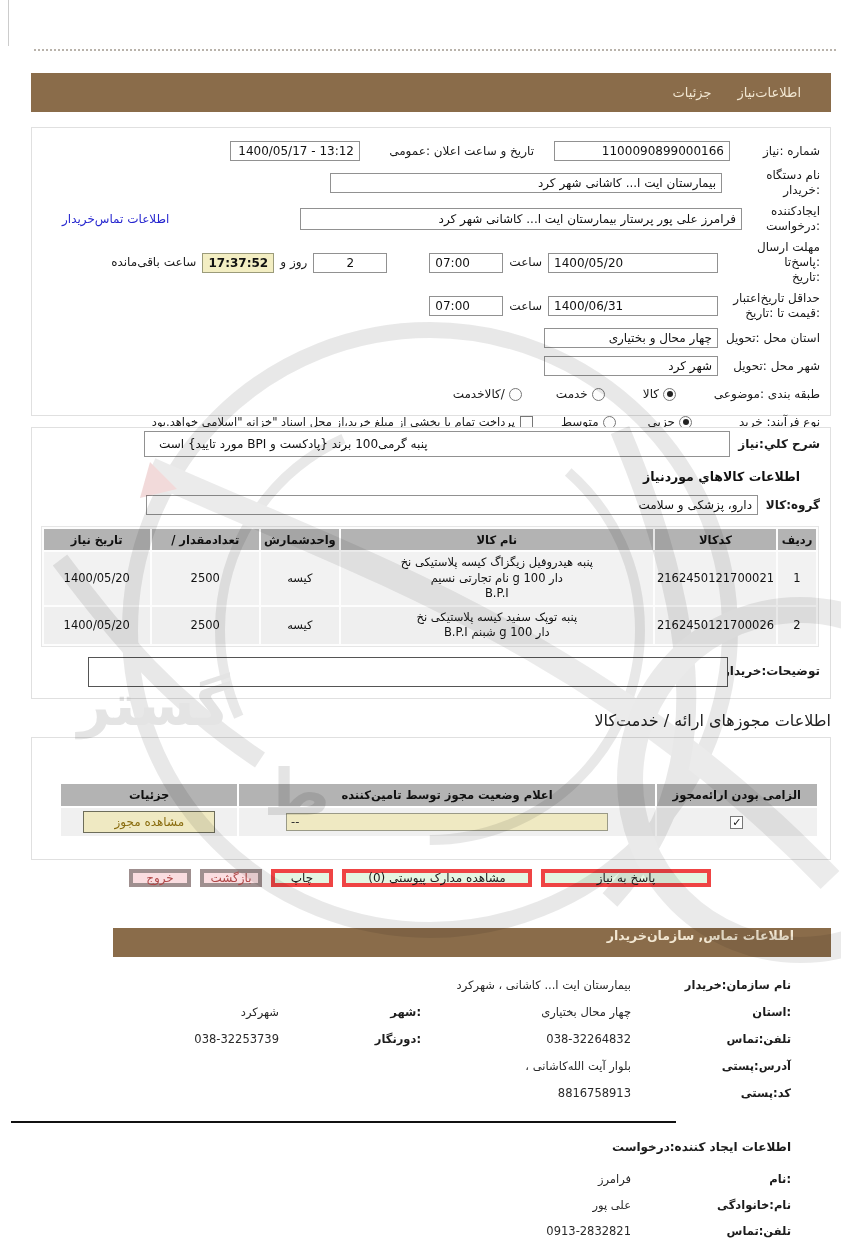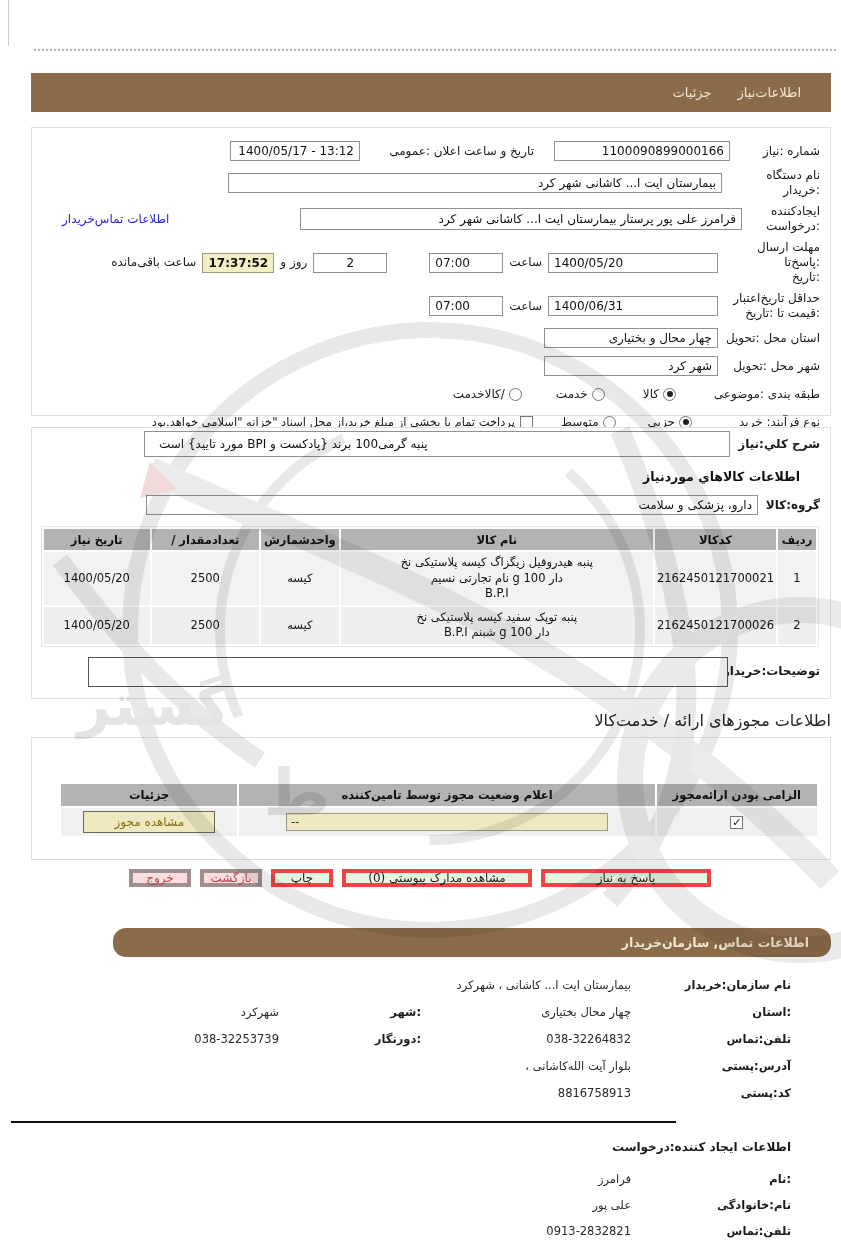--- a/index.html
+++ b/index.html
@@ -44,21 +44,21 @@
   table.permits { border-collapse: separate; border-spacing: 2px; width: 760px; margin: 0 1px; }
   table.permits th { background: #b3b3b3; color: #101010; font-size: 11.5px; font-weight: bold; height: 22px; padding: 1px 4px; }
   table.permits td { background: #f0f0f0; height: 28px; font-size: 11.5px; text-align: center; }
   .permit-input { background: #efe9c2; border: 1px solid #9a9a87; height: 18px; width: 322px; margin: 0 auto; font-size: 11.5px; color: #333; display: flex; align-items: center; padding: 0 4px; direction: ltr; }
   .permit-btn { background: #efe9c2; border: 1px solid #6d6d5a; height: 22px; width: 132px; margin: 0 auto; font-size: 12px; color: #8a6d10; display: flex; align-items: center; justify-content: center; cursor: pointer; }
 
   .actions { position: absolute; top: 869px; right: 96px; width: 650px; display: flex; align-items: center; justify-content: center; gap: 9px; }
   .btn { height: 18px; border: 4px solid #ef4444; background: #e4f6e2; font-size: 12px; color: #1c1c1c; display: flex; align-items: center; justify-content: center; cursor: pointer; }
   .btn.pink { background: #fadde0; border-color: #9f8f8f; color: #b04848; }
 
-  .bar2 { position: absolute; top: 928px; right: 10px; width: 718px; height: 29px; background: #8a6c4a; display: flex; align-items: center; padding-right: 22px; border-radius: 13px; }
+  .bar2 { position: absolute; top: 928px; right: 10px; width: 718px; height: 29px; background: #8a6c4a; display: flex; padding-right: 37px; }
   .bar2 .t { color: #f2e7d2; font-size: 12.5px; font-weight: bold; }
 
   .contact { position: absolute; top: 978px; right: 10px; width: 718px; padding-right: 40px; direction: rtl; }
   .cgrid { display: grid; grid-template-columns: 118px 252px 100px 210px; row-gap: 13px; align-items: center; }
   .clabel { font-size: 11.5px; font-weight: bold; color: #1c1c1c; text-align: right; }
   .cval { font-size: 11.5px; color: #2a2a2a; text-align: right; padding-right: 42px; white-space: nowrap; }
   .span3 { grid-column: span 3; }
 
   .divider { position: absolute; top: 1121px; left: 11px; width: 665px; border-top: 2px solid #111; }
 
@@ -89,21 +89,21 @@
       <div class="ibox" style="width:176px">1100090899000166</div>
       <div class="gap20"></div>
       <div class="flabel" style="width:168px">تاریخ و ساعت اعلان :عمومی</div>
       <div class="gap4"></div>
       <div class="ibox" style="width:130px">13:12 - 1400/05/17</div>
     </div>
 
     <div class="frow">
       <div class="flabel" style="width:92px">نام دستگاه :خریدار</div>
       <div class="gap4"></div>
-      <div class="ibox" style="width:494px">بیمارستان ایت ا... کاشانی شهر کرد</div>
+      <div class="ibox" style="width:392px">بیمارستان ایت ا... کاشانی شهر کرد</div>
     </div>
 
     <div class="frow">
       <div class="flabel" style="width:72px">
         <div>ایجادکننده</div>
         <div>:درخواست</div>
       </div>
       <div class="gap4"></div>
       <div class="ibox" style="width:442px;height:22px">فرامرز علی پور پرستار بیمارستان ایت ا... کاشانی شهر کرد</div>
       <div style="flex:1"></div>

